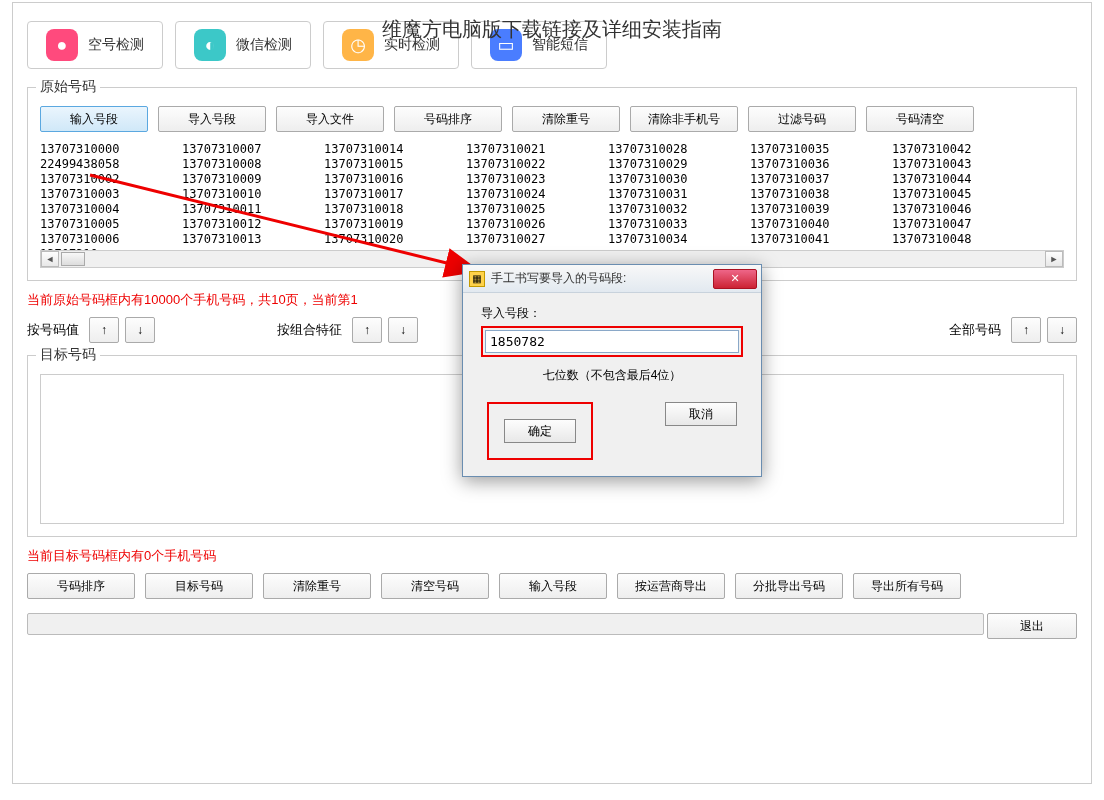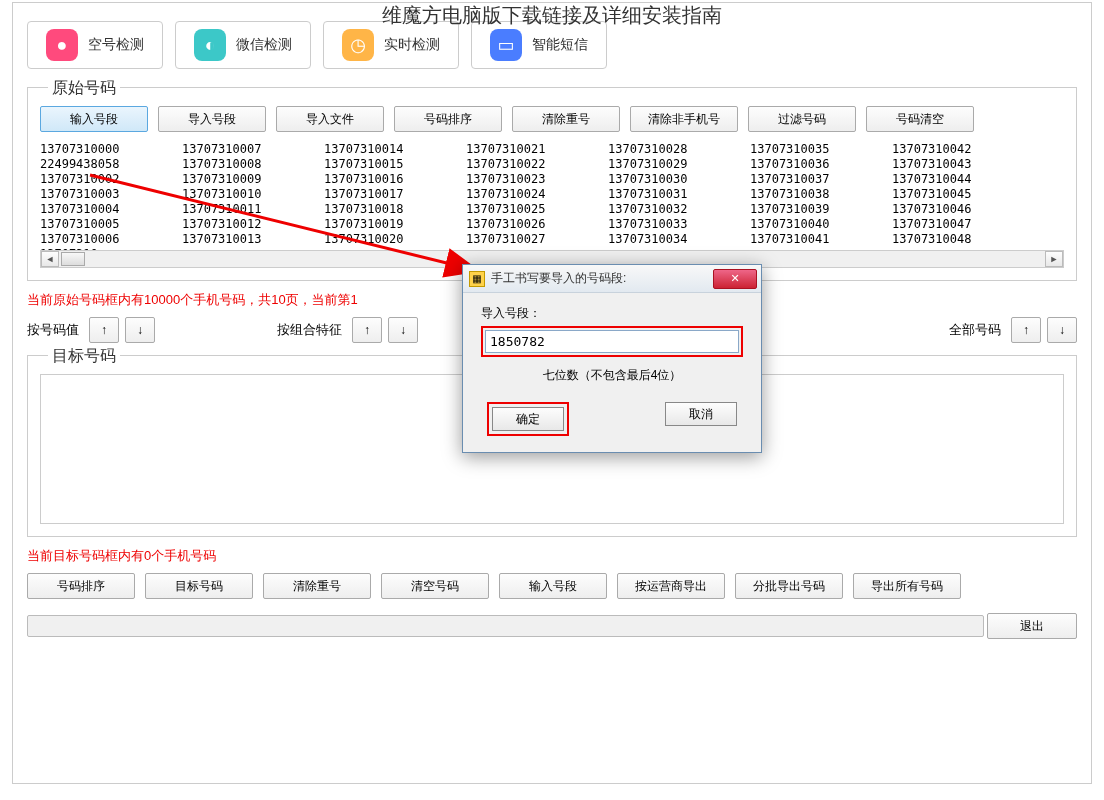--- a/index.html
+++ b/index.html
@@ -7,21 +7,21 @@
       font-family: "Microsoft YaHei", Arial, sans-serif;
       font-size: 12px;
       background: #fff;
       width: 1104px;
       height: 800px;
       overflow: hidden;
       position: relative;
     }
     .page-title {
       position: absolute;
-      top: 2px;
+      top: 16px;
       left: 50%;
       transform: translateX(-50%);
       font-size: 20px;
       color: #333;
     }
     .main-container {
       border: 1px solid #ccc;
       margin: 2px 12px 12px 12px;
       padding: 18px 14px 14px 14px;
       background: #fff;
@@ -64,23 +64,22 @@
       margin-bottom: 8px;
       padding: 10px 12px 12px 12px;
       position: relative;
     }
     .section-title {
       position: absolute;
       top: -10px;
       left: 8px;
       background: #fff;
       padding: 0 4px;
-      font-size: 16px;
+      font-size: 14px;
       color: #333;
-      margin-left: 12px;
     }
     .btn-row {
       display: flex;
       gap: 10px;
       margin-top: 8px;
       flex-wrap: wrap;
     }
     .btn {
       border: 1px solid #aaa;
       background: linear-gradient(#fdfdfd, #eee);
@@ -162,21 +161,20 @@
     
     .target-area {
       border: 1px solid #ccc;
       height: 150px;
       margin-top: 8px;
       background: #fff;
     }
     
     .bottom-bar {
       display: flex;
-      align-items: center;
       gap: 3px;
       margin-top: 14px;
     }
     .progress {
       flex: 1;
       height: 22px;
       border: 1px solid #bbb;
       background: #f0f0f0;
       border-radius: 2px;
     }
@@ -244,21 +242,21 @@
       font-size: 12px;
       margin-bottom: 18px;
     }
     .dlg-btns {
       display: flex;
       justify-content: space-between;
       padding: 0 6px;
     }
     .dlg-ok-wrap {
       border: 2px solid #e00;
-      padding: 3px;
+      padding: 15px;
     }
     .dlg-btn {
       min-width: 72px;
       height: 24px;
       border: 1px solid #888;
       background: linear-gradient(#fdfdfd,#e8e8e8);
       cursor:pointer;
       font-size:12px;
     }
     

